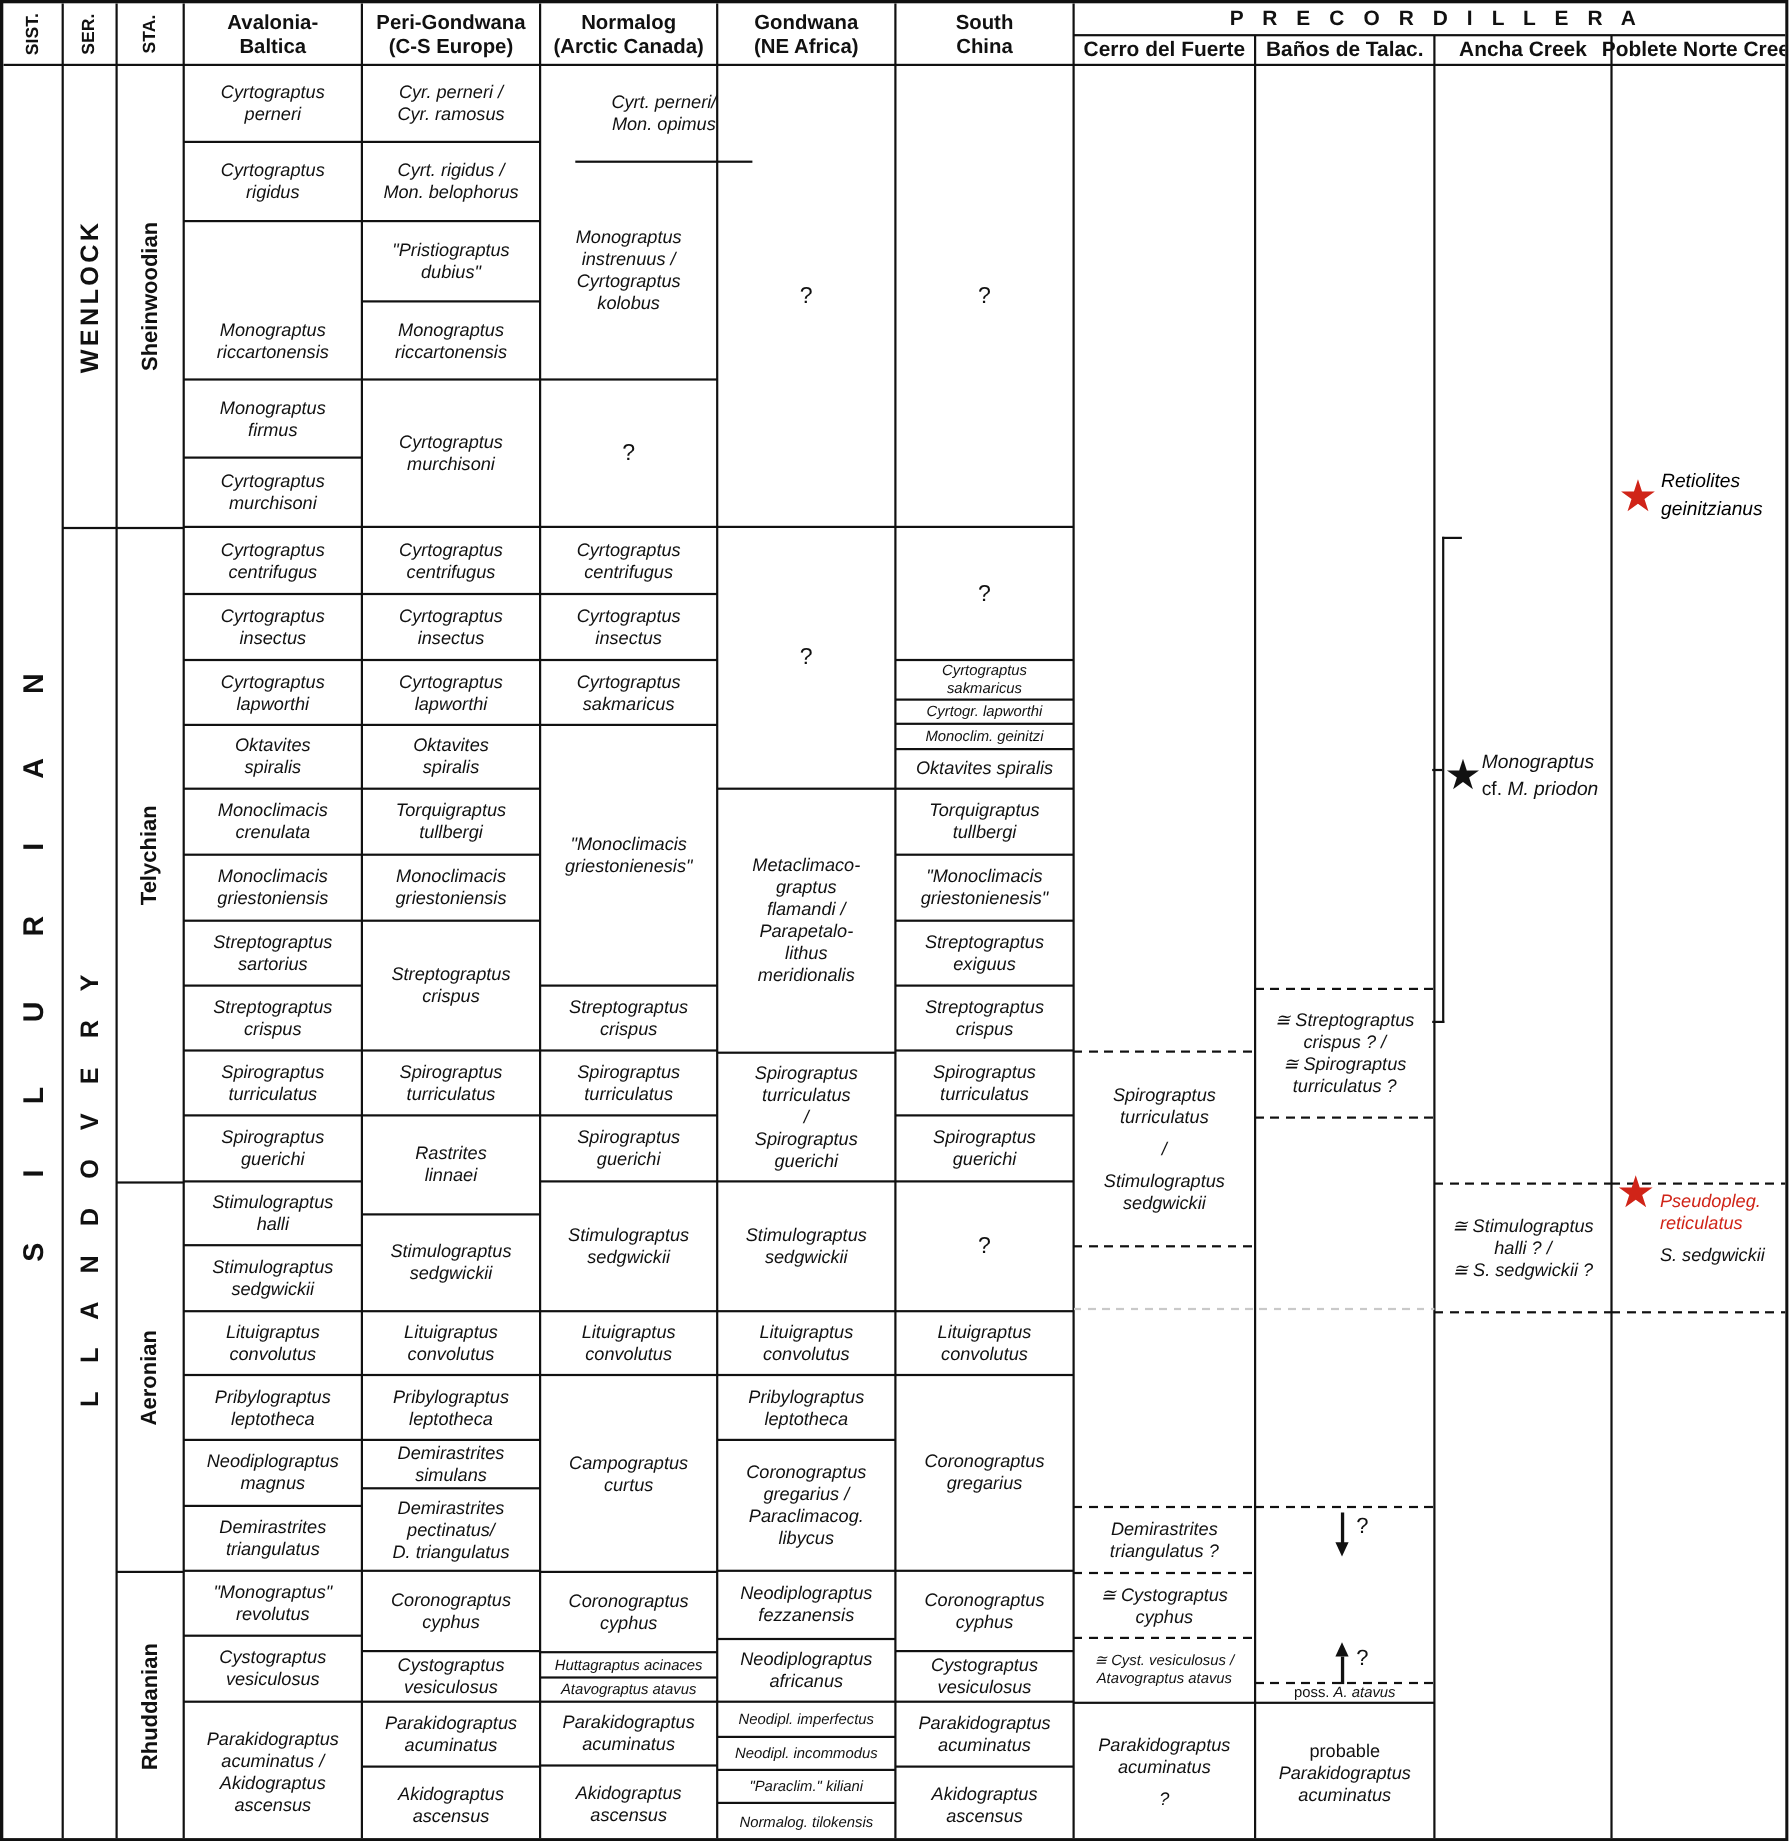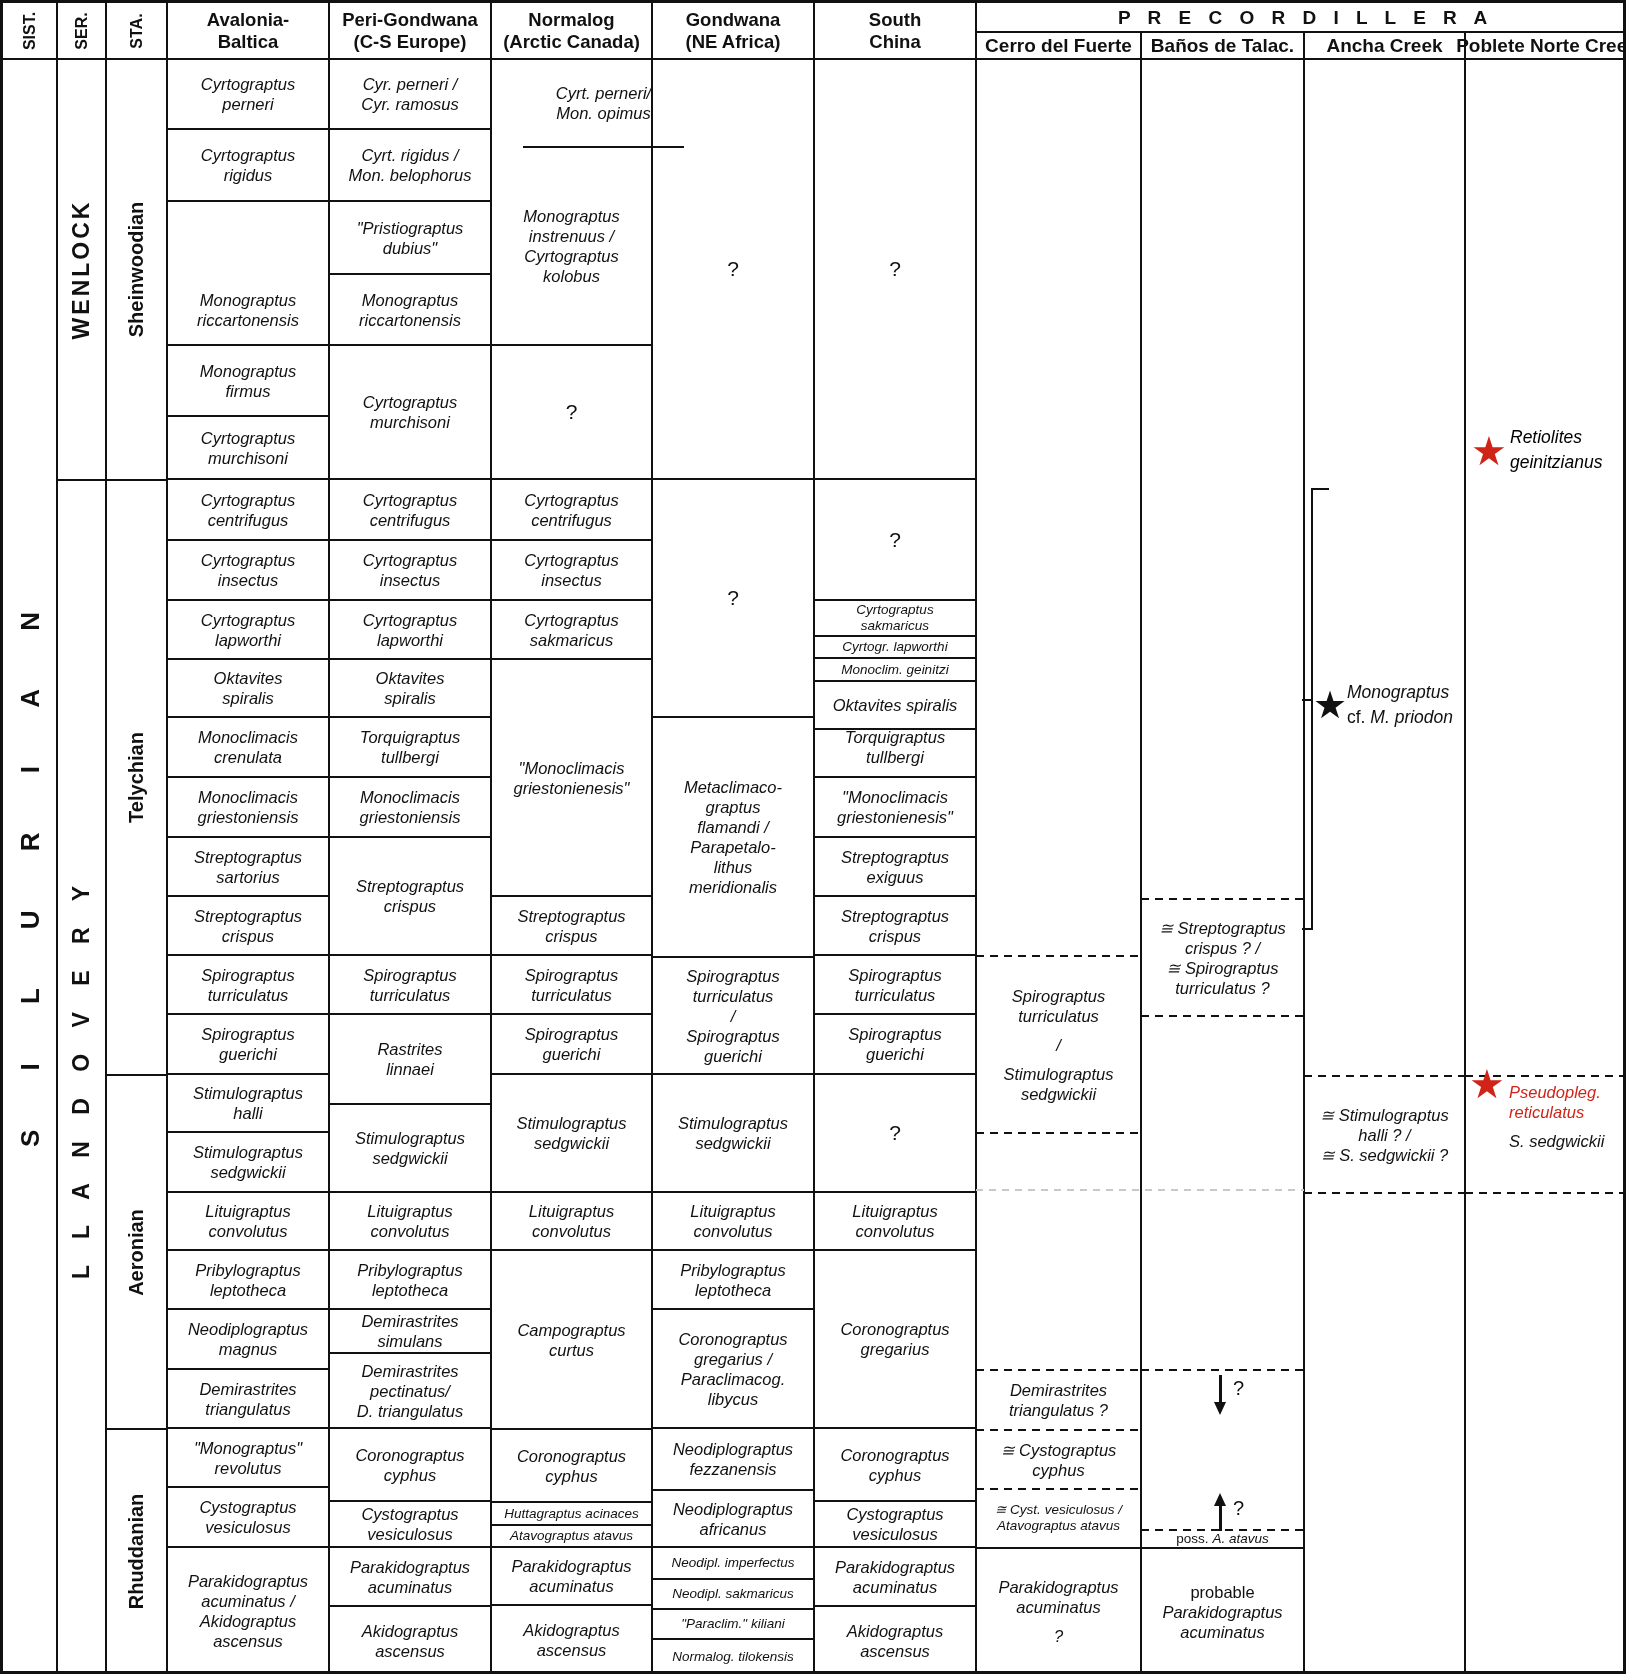--- a/index.html
+++ b/index.html
@@ -430,21 +430,21 @@
       <div class="ln">fezzanensis</div>
     </div>
     <div class="cell" style="left: 649px; top: 1488px; width: 162px; height: 57px; border-bottom: 2px solid rgb(17, 17, 17);">
       <div class="ln">Neodiplograptus</div>
       <div class="ln">africanus</div>
     </div>
     <div class="cell sm" style="left: 649px; top: 1545px; width: 162px; height: 32px; border-bottom: 2px solid rgb(17, 17, 17);">
       <div class="ln">Neodipl. imperfectus</div>
     </div>
     <div class="cell sm" style="left: 649px; top: 1577px; width: 162px; height: 30px; border-bottom: 2px solid rgb(17, 17, 17);">
-      <div class="ln">Neodipl. sakmaricus</div>
+      <div class="ln">Neodipl. incommodus</div>
     </div>
     <div class="cell sm" style="left: 649px; top: 1607px; width: 162px; height: 30px; border-bottom: 2px solid rgb(17, 17, 17);">
       <div class="ln">"Paraclim." kiliani</div>
     </div>
     <div class="cell sm" style="left: 649px; top: 1637px; width: 162px; height: 34px;">
       <div class="ln">Normalog. tilokensis</div>
     </div>
     <div class="cell q" style="left: 811px; top: 56px; width: 162px; height: 421px; border-bottom: 2px solid rgb(17, 17, 17);">
       <div class="ln">?</div>
     </div>
@@ -454,21 +454,21 @@
     <div class="cell sm" style="left: 811px; top: 598px; width: 162px; height: 36px; border-bottom: 2px solid rgb(17, 17, 17);">
       <div class="ln">Cyrtograptus</div>
       <div class="ln">sakmaricus</div>
     </div>
     <div class="cell sm" style="left: 811px; top: 634px; width: 162px; height: 22px; border-bottom: 2px solid rgb(17, 17, 17);">
       <div class="ln">Cyrtogr. lapworthi</div>
     </div>
     <div class="cell sm" style="left: 811px; top: 656px; width: 162px; height: 23px; border-bottom: 2px solid rgb(17, 17, 17);">
       <div class="ln">Monoclim. geinitzi</div>
     </div>
-    <div class="cell" style="left: 811px; top: 679px; width: 162px; height: 48px; border-bottom: 2px solid rgb(17, 17, 17);">
+    <div class="cell" style="left: 811px; top: 679px; width: 162px; height: 36px; border-bottom: 2px solid rgb(17, 17, 17);">
       <div class="ln">Oktavites spiralis</div>
     </div>
     <div class="cell" style="left: 811px; top: 715px; width: 162px; height: 60px; border-bottom: 2px solid rgb(17, 17, 17);">
       <div class="ln">Torquigraptus</div>
       <div class="ln">tullbergi</div>
     </div>
     <div class="cell" style="left: 811px; top: 775px; width: 162px; height: 60px; border-bottom: 2px solid rgb(17, 17, 17);">
       <div class="ln">"Monoclimacis</div>
       <div class="ln">griestonienesis"</div>
     </div>

